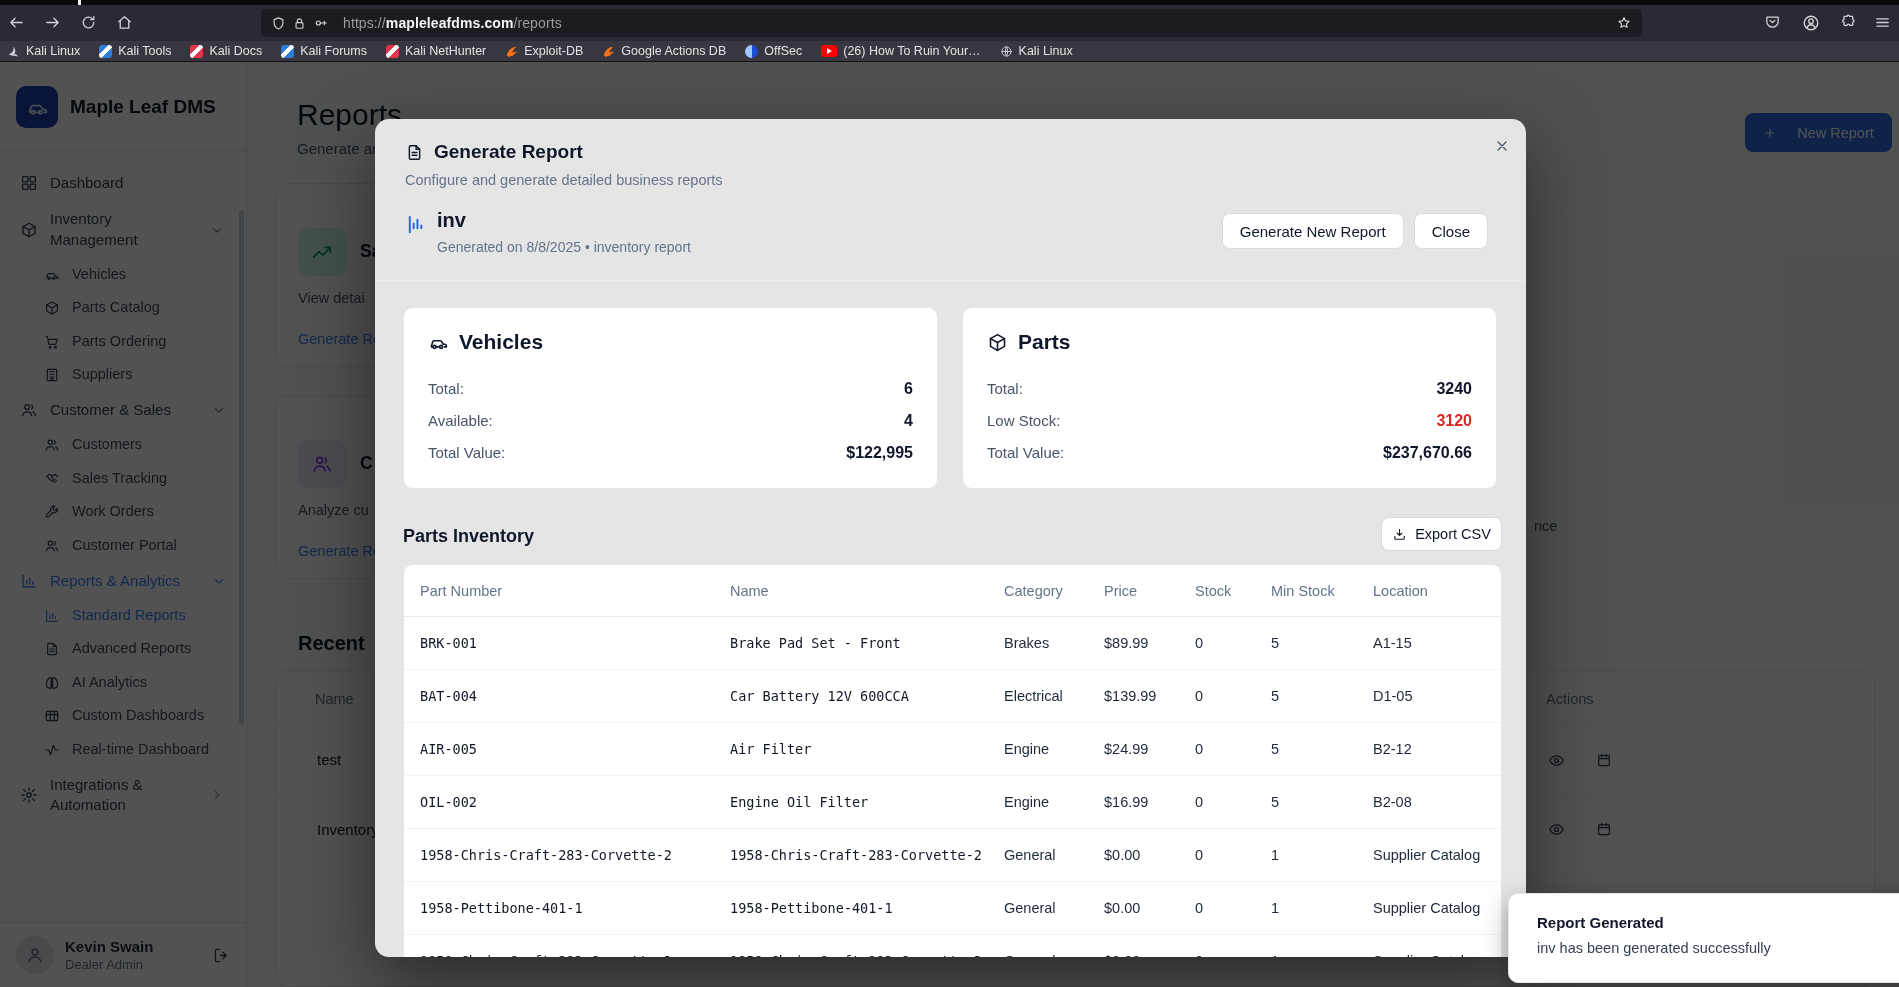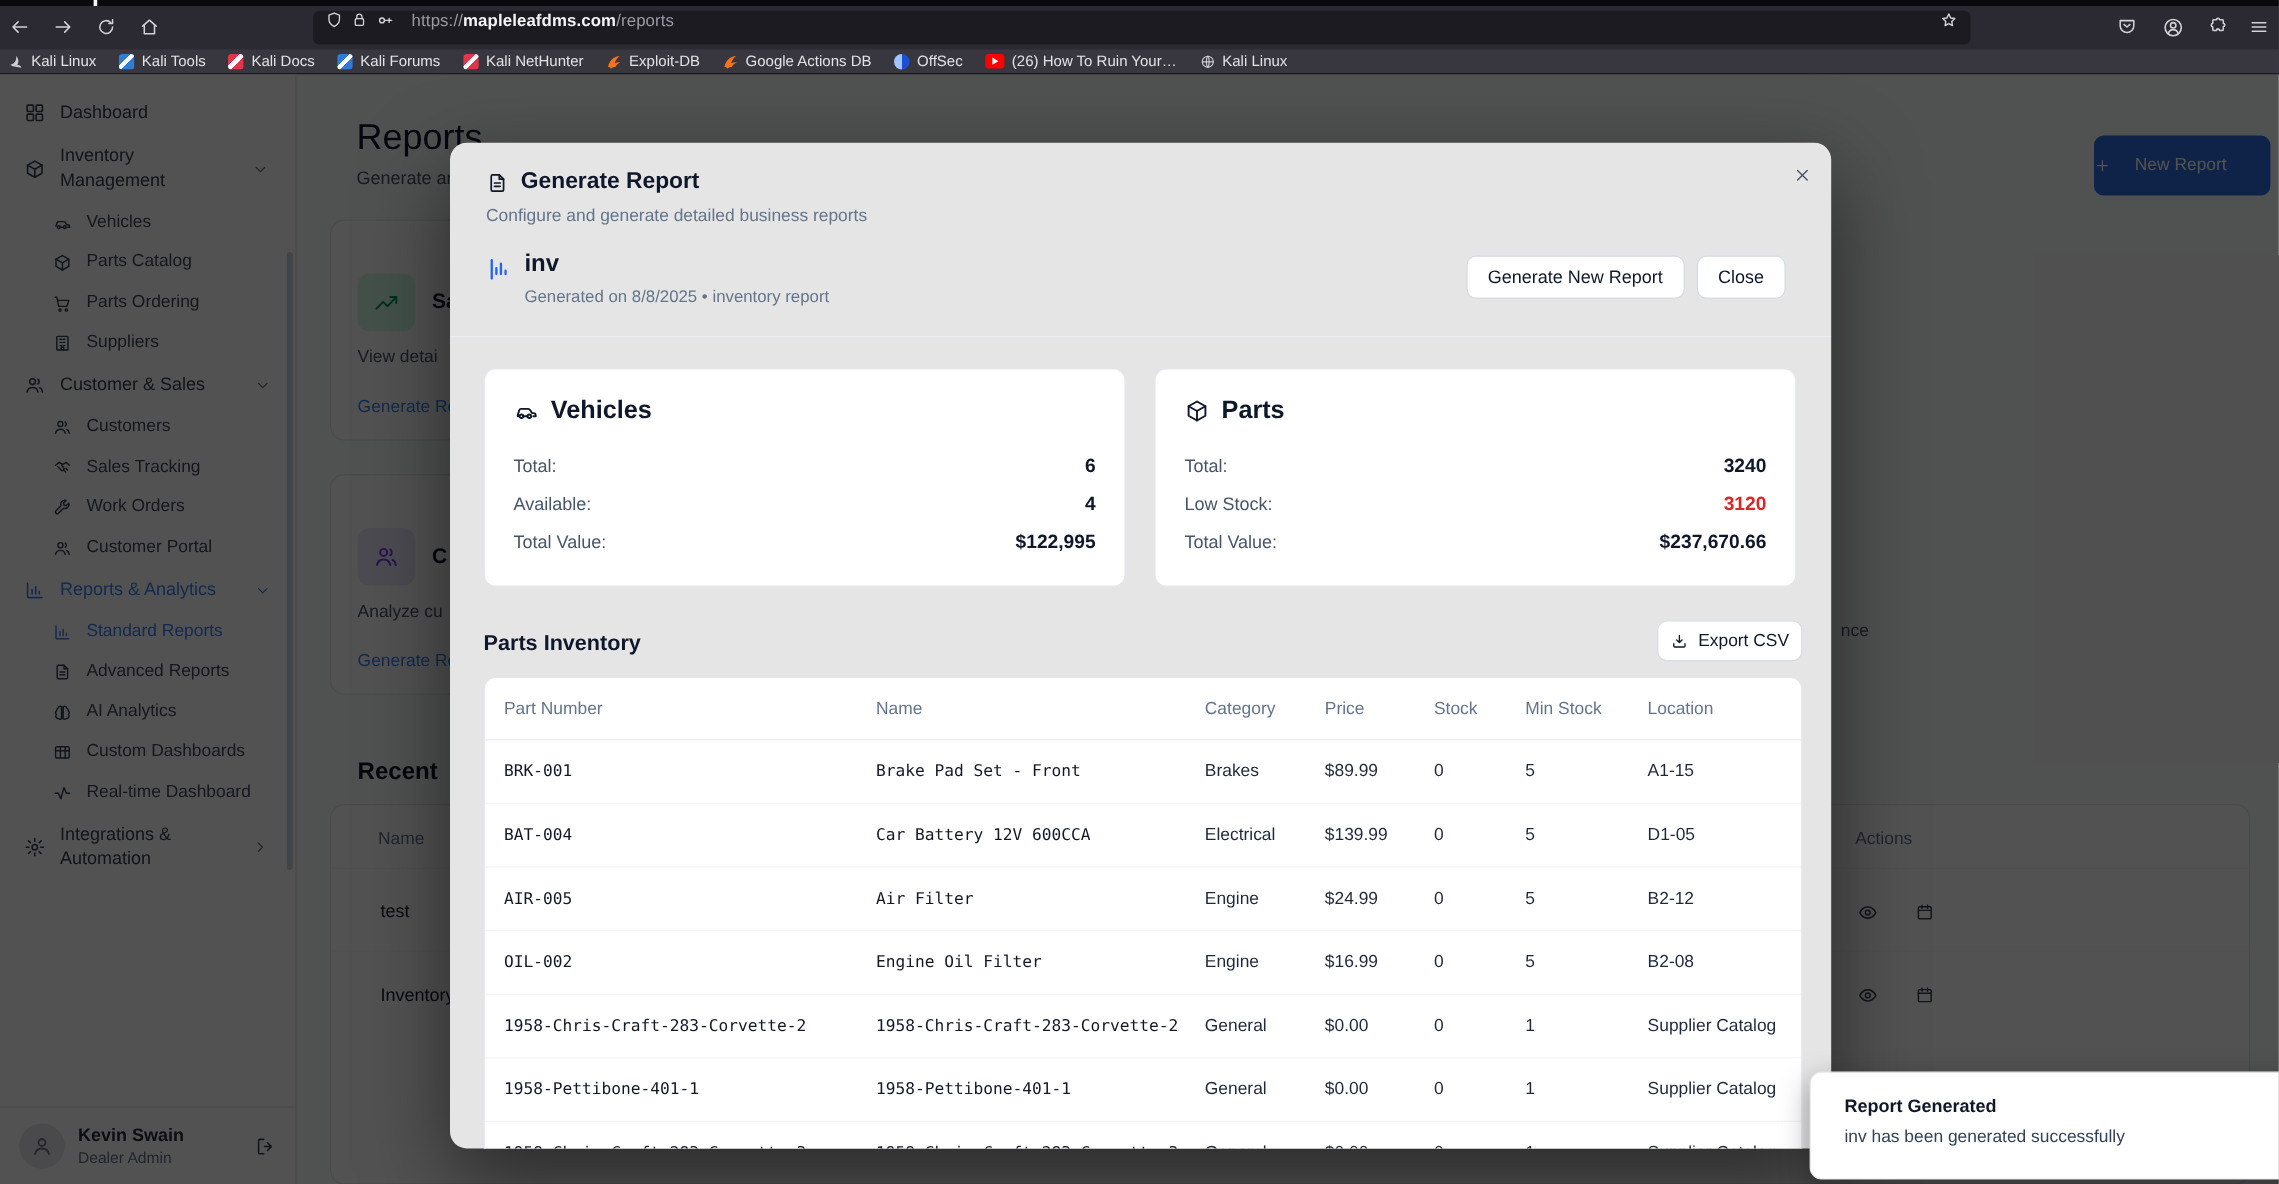--- a/index.html
+++ b/index.html
@@ -6,21 +6,21 @@
 html,body{width:1899px;height:987px}
 body{position:relative;overflow:hidden;background:#1c1b22;font-family:"Liberation Sans",sans-serif;-webkit-font-smoothing:antialiased}
 svg{display:block}
 .ic{stroke:currentColor;fill:none;stroke-width:1.8;stroke-linecap:round;stroke-linejoin:round}
 
 
 .tabstrip{position:absolute;top:0;left:0;right:0;height:5px;background:#0a0a0c;z-index:30}
 .tabtick{position:absolute;left:78px;top:0;width:3px;height:5px;background:#f5f5f7}
 .toolbar{position:absolute;top:5px;left:0;right:0;height:36px;background:#2b2a33;z-index:30}
 .tb-ico{position:absolute;top:9px;color:#d2d2d6;cursor:pointer}
-.urlbar{position:absolute;left:261px;top:4px;width:1381px;height:28px;background:#1c1b22;border-radius:5px;display:flex;padding:0 10px;color:#d2d2d6}
+.urlbar{position:absolute;left:261px;top:4px;width:1381px;height:28px;background:#1c1b22;border-radius:5px;display:flex;align-items:center;padding:0 10px;color:#d2d2d6}
 .urlbar .sep{width:6px}
 .url-text{font-size:14px;margin-left:14px;letter-spacing:.1px}
 .url-dim{color:#9a9aa2}
 .url-host{color:#f5f5f7;font-weight:bold}
 .url-star{margin-left:auto;color:#d2d2d6}
 .bookmarks{position:absolute;top:41px;left:0;right:0;height:21px;background:#38373f;border-bottom:1px solid #121214;display:flex;align-items:center;padding-left:7px;gap:19px;z-index:30}
 .bm{display:flex;align-items:center;gap:6px;color:#e2e2e6;font-size:12.5px;white-space:nowrap;cursor:pointer}
 .fav{width:13px;height:13px;border-radius:3px;display:inline-block;position:relative;flex:0 0 auto}
 .fav-tile-blue{background:#2e7cd6}
 .fav-tile-red{background:#e2354b}
@@ -50,21 +50,21 @@
 .sb-foot{margin-top:auto;border-top:1px solid #e5e7eb;padding:13px 16px;display:flex;align-items:center;gap:11px}
 .avatar{width:38px;height:38px;border-radius:50%;background:#e5e7eb;color:#6b7280;display:flex;align-items:center;justify-content:center;flex:0 0 auto}
 .u-name{font-size:15px;font-weight:bold;color:#1f2937}
 .u-role{font-size:13px;color:#64748b;margin-top:2px}
 .logout{margin-left:auto;color:#334155;cursor:pointer}
 
 
 .main{position:absolute;left:247px;top:0;right:0;bottom:0}
 .pg-title{position:absolute;left:50px;top:36px;font-size:30px;font-weight:normal;color:#0f172a}
 .pg-sub{position:absolute;left:50px;top:78px;font-size:15px;color:#475569}
-.btn-new{position:absolute;left:1498px;top:51px;width:147px;height:50px;background:#2f6bdf;color:#fff;border-radius:8px;display:flex;align-items:center;justify-content:flex-start;gap:20px;font-size:14.5px;cursor:pointer}
+.btn-new{position:absolute;left:1498px;top:51px;width:147px;height:39px;background:#2f6bdf;color:#fff;border-radius:8px;display:flex;align-items:center;justify-content:center;gap:20px;font-size:14.5px;cursor:pointer}
 .rcard{position:absolute;left:28px;width:512px;height:184px;background:#fff;border:1px solid #e5e7eb;border-radius:12px}
 .rcard .tile{position:absolute;left:22px;top:44px;width:48px;height:48px;border-radius:10px;display:flex;align-items:center;justify-content:center}
 .tile-green{background:#d1fae5;color:#059669}
 .tile-purple{background:#ede9fe;color:#7c3aed}
 .rcard .rc-title{position:absolute;left:84px;top:57px;font-size:17.5px;font-weight:bold;color:#0f172a}
 .rcard .rc-desc{position:absolute;left:22px;top:106px;font-size:14.5px;color:#475569}
 .rcard .rc-link{position:absolute;left:22px;top:147px;font-size:14.5px;color:#3b82f6;cursor:pointer}
 .frag-nce{position:absolute;left:1287px;top:456px;font-size:14.5px;color:#475569}
 .recent-h{position:absolute;left:51px;top:570px;font-size:20px;font-weight:bold;color:#0f172a}
 .recent-card{position:absolute;left:28px;top:608px;width:1600px;height:317px;background:#fff;border:1px solid #e5e7eb;border-radius:12px}
@@ -248,20 +248,31 @@
           <path d="M3.5 12h17M12 3.5c2.8 2.3 2.8 14.7 0 17-2.8-2.3-2.8-14.7 0-17z"></path>
         </svg>
       </span>
       <span>Kali Linux</span>
     </span>
 </div>
 
 <div class="app">
 
   <div class="sidebar">
+    <div class="sb-head">
+      <span class="sb-logo">
+          <svg class="ic" width="23" height="23" viewBox="0 0 24 24">
+            <path d="M4 16l1.2-4.2A2 2 0 0 1 7.1 10h6.8a2 2 0 0 1 1.8 1.1L17.5 14H19a2 2 0 0 1 2 2v1h-2.2"></path>
+            <circle cx="7.5" cy="17" r="1.7"></circle>
+            <circle cx="15" cy="17" r="1.7"></circle>
+            <path d="M9.2 17h4.1M4 16v1h1.3"></path>
+          </svg>
+        </span>
+      <span class="sb-brand">Maple Leaf DMS</span>
+    </div>
     <div class="nav">
       <div class="nav-item">
         <span class="nico">
             <svg class="ic" width="18" height="18" viewBox="0 0 24 24">
               <rect x="3.5" y="3.5" width="7" height="7" rx="1"></rect>
               <rect x="13.5" y="3.5" width="7" height="7" rx="1"></rect>
               <rect x="3.5" y="13.5" width="7" height="7" rx="1"></rect>
               <rect x="13.5" y="13.5" width="7" height="7" rx="1"></rect>
             </svg>
           </span>

